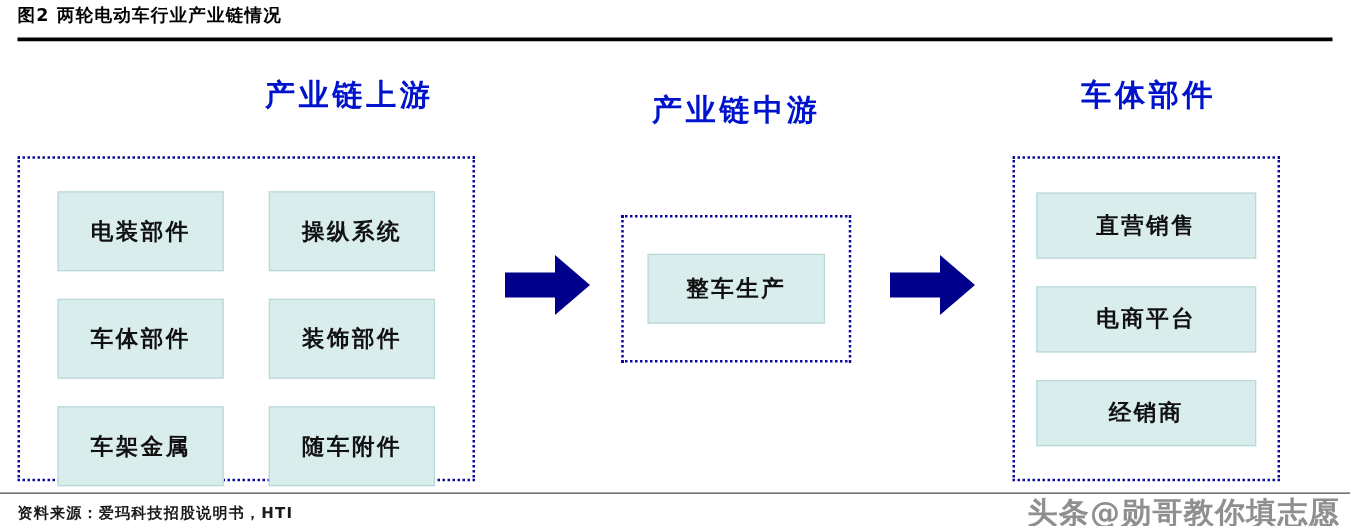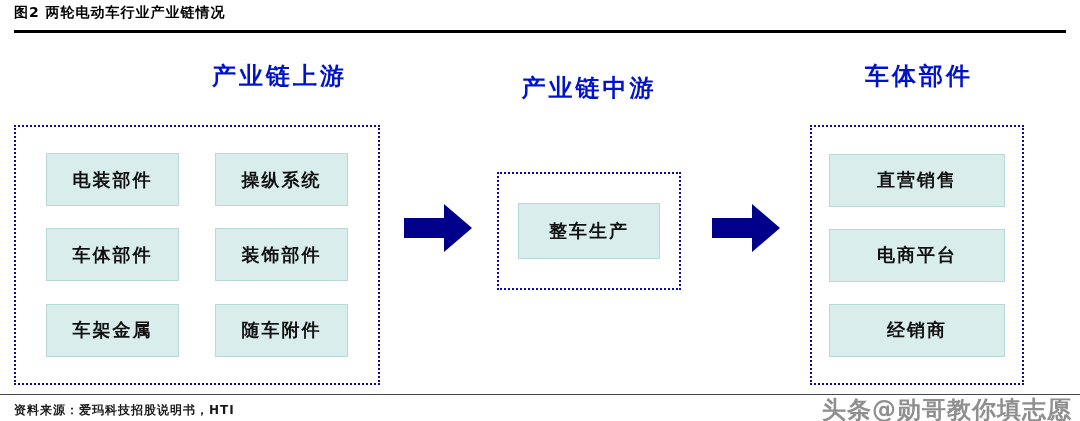--- a/index.html
+++ b/index.html
@@ -82,21 +82,21 @@
     background: var(--box-fill);
     border: 1px solid var(--box-border);
     display: flex;
     align-items: center;
     justify-content: center;
     font-size: 18px;
     font-weight: bold;
     color: #111111;
     letter-spacing: 2px;
   }
-  .box-upstream .node { width: 100%; height: 53px; }
+  .box-upstream .node { width: 100%; height: 64px; }
   .box-midstream .node { width: 142px; height: 56px; }
   .box-downstream .node { width: 176px; height: 53px; }
 
   .arrow {
     position: absolute;
     width: 68px;
     height: 48px;
     top: 204px;
   }
   .arrow.a1 { left: 404px; }

